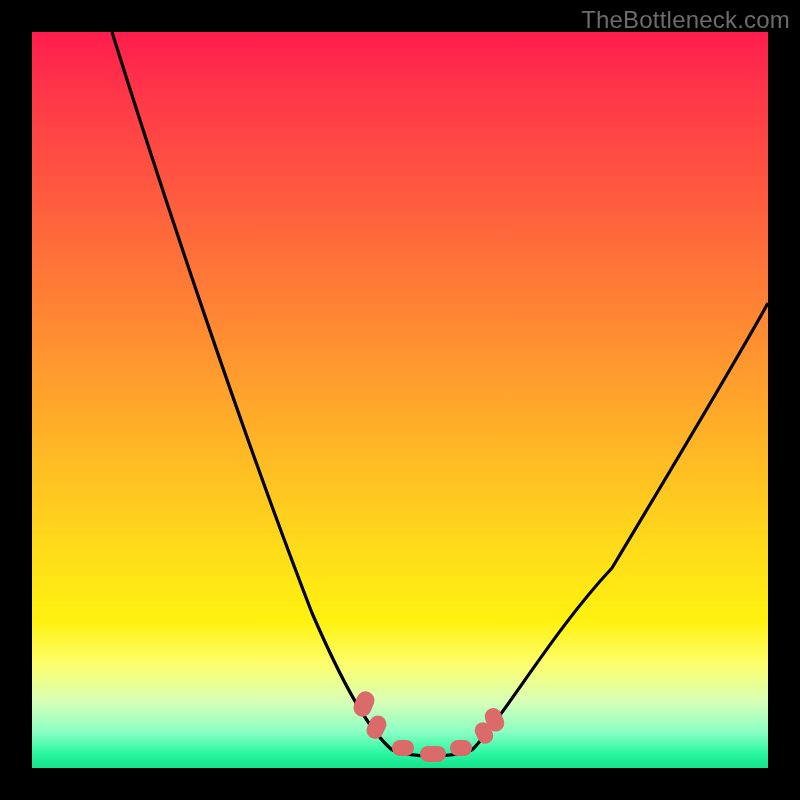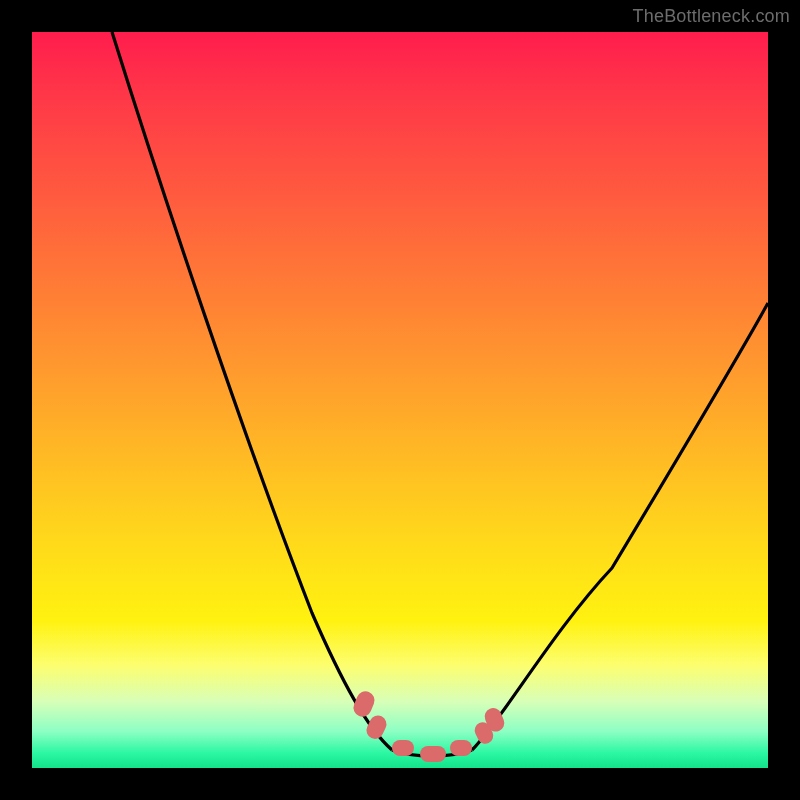--- a/index.html
+++ b/index.html
@@ -45,21 +45,21 @@
     top: 0;
     width: 736px;
     height: 736px;
     pointer-events: none;
   }
   .watermark {
     position: absolute;
     top: 6px;
     right: 10px;
     color: #6c6c6c;
-    font-size: 18px;
+    font-size: 24px;
     font-weight: 500;
     letter-spacing: 0.2px;
     user-select: none;
   }
 </style>
 </head>
 <body>
 
 <div class="frame">
   <div class="plot-area">

